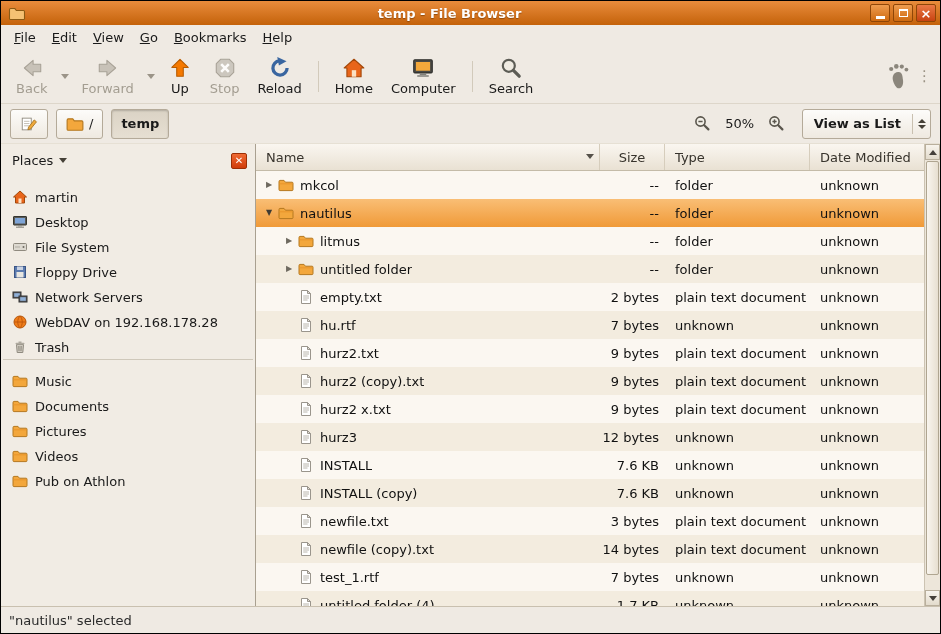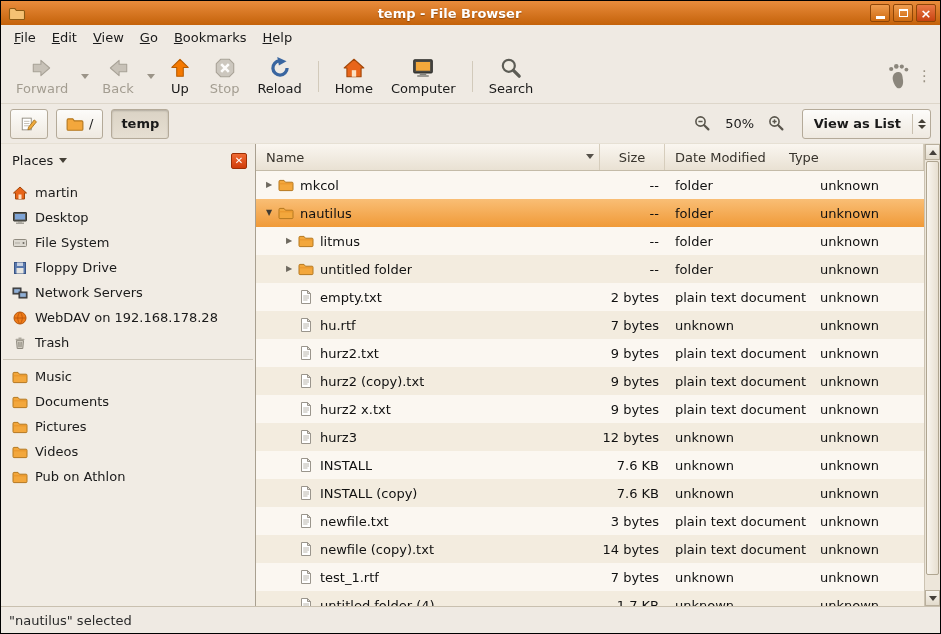--- a/index.html
+++ b/index.html
@@ -58,21 +58,21 @@
   .tri-up{width:0;height:0;border-left:4px solid transparent;border-right:4px solid transparent;border-bottom:4px solid #454037;}
   .tri-down{width:0;height:0;border-left:4px solid transparent;border-right:4px solid transparent;border-top:4px solid #454037;}
 
   
   .content{flex:1;display:flex;min-height:0;}
   .sidebar{flex:0 0 255px;width:255px;border-right:1px solid #A9A090;background:#F1ECE4;display:flex;flex-direction:column;}
   .places-header{flex:0 0 33px;display:flex;align-items:center;padding:0 8px 0 11px;}
   .places-caret{width:0;height:0;border-left:4px solid transparent;border-right:4px solid transparent;border-top:5px solid #454037;margin-left:6px;}
   .places-close{margin-left:auto;width:16px;height:16px;border-radius:2px;background:linear-gradient(#EF6A33,#D03C0A);border:1px solid #9C2F05;color:#fff;font-size:10px;font-weight:bold;display:flex;align-items:center;justify-content:center;line-height:1;}
   .side-list{flex:1;padding-top:3px;overflow:hidden;}
-  .side-item{height:25px;display:flex;align-items:center;gap:7px;padding:0 11px;white-space:nowrap;}
+  .side-item{height:25px;display:flex;align-items:flex-end;gap:7px;padding:0 11px;white-space:nowrap;}
   .sicon{width:16px;height:16px;flex:0 0 16px;}
   .sicon svg{display:block;width:100%;height:100%;}
   .side-sep{height:9px;display:flex;align-items:center;padding:0 2px;}
   .side-sep-line{height:1px;background:#CFC8BA;width:100%;}
 
   .main{flex:1;position:relative;background:#FBF7F1;min-width:0;}
   .table-header{height:27px;display:flex;background:linear-gradient(#FAF6F0,#E9E1D3);border-bottom:1px solid #C4BBA8;margin-right:16px;}
   .th{display:flex;align-items:center;padding:0 10px;color:#37332c;border-right:1px solid #D6CDBC;position:relative;white-space:nowrap;}
   .th-name{width:344px;}
   .th-size{width:65px;justify-content:center;padding:0 4px;align-items:center;}
@@ -139,37 +139,37 @@
       <span class="menu-item">Bookmarks</span>
       <span class="menu-item">Help</span>
     </div>
 
   <div class="toolbar">
     <span id="toolbar-slot" style="display: flex; align-items: stretch;">
         <span class="tool-wrap">
           <span class="tool-button disabled">
             <span class="ticon">
               <svg viewBox="0 0 22 22">
-                <path d="M10 4 L18 11 L10 18 L10 14.5 L3 14.5 L3 7.5 L10 7.5 Z" fill="#C2BCB1" stroke="#9C968A" stroke-linejoin="round"></path>
-              </svg>
-            </span>
-            <span class="tlabel">Forward</span>
+                <path d="M12 4 L4 11 L12 18 L12 14.5 L19 14.5 L19 7.5 L12 7.5 Z" fill="#C2BCB1" stroke="#9C968A" stroke-linejoin="round"></path>
+              </svg>
+            </span>
+            <span class="tlabel">Back</span>
           </span>
           <span class="tool-drop">
             <span class="tri-down-s"></span>
           </span>
         </span>
         <span class="tool-wrap">
           <span class="tool-button disabled">
             <span class="ticon">
               <svg viewBox="0 0 22 22">
-                <path d="M12 4 L4 11 L12 18 L12 14.5 L19 14.5 L19 7.5 L12 7.5 Z" fill="#C2BCB1" stroke="#9C968A" stroke-linejoin="round"></path>
-              </svg>
-            </span>
-            <span class="tlabel">Back</span>
+                <path d="M10 4 L18 11 L10 18 L10 14.5 L3 14.5 L3 7.5 L10 7.5 Z" fill="#C2BCB1" stroke="#9C968A" stroke-linejoin="round"></path>
+              </svg>
+            </span>
+            <span class="tlabel">Forward</span>
           </span>
           <span class="tool-drop">
             <span class="tri-down-s"></span>
           </span>
         </span>
         <span class="tool-wrap">
           <span class="tool-button">
             <span class="ticon">
               <svg viewBox="0 0 22 22">
                 <path d="M11 3 L3.5 10.5 L8 10.5 L8 18.5 L14 18.5 L14 10.5 L18.5 10.5 Z" fill="#F57900" stroke="#B85C00" stroke-linejoin="round"></path>
@@ -436,25 +436,25 @@
 
     <div class="main">
       <div class="table-header">
           <div class="th th-name">
             <span class="th-label">Name</span>
             <span class="sort-arrow"></span>
           </div>
           <div class="th th-size">
             <span class="th-label">Size</span>
           </div>
+          <div class="th th-type">
+            <span class="th-label">Type</span>
+          </div>
           <div class="th th-mod">
             <span class="th-label">Date Modified</span>
-          </div>
-          <div class="th th-type">
-            <span class="th-label">Type</span>
           </div>
         </div>
       <div class="rows">
           <div class="row even">
             <div class="cell col-name" style="padding-left: 6px;">
               <span class="expander">▶</span>
               <span class="fnicon">
                 <svg viewBox="0 0 16 16">
                   <path d="M1 4.6 Q1 3.4 2 3.4 L6 3.4 L7.4 5.2 L14 5.2 Q15 5.2 15 6.2 L15 12.6 Q15 13.6 14 13.6 L2 13.6 Q1 13.6 1 12.6 Z" fill="#F3A73C" stroke="#B5781F"></path>
                   <path d="M1.5 6.8 L14.5 6.8" stroke="#E8952A"></path>

